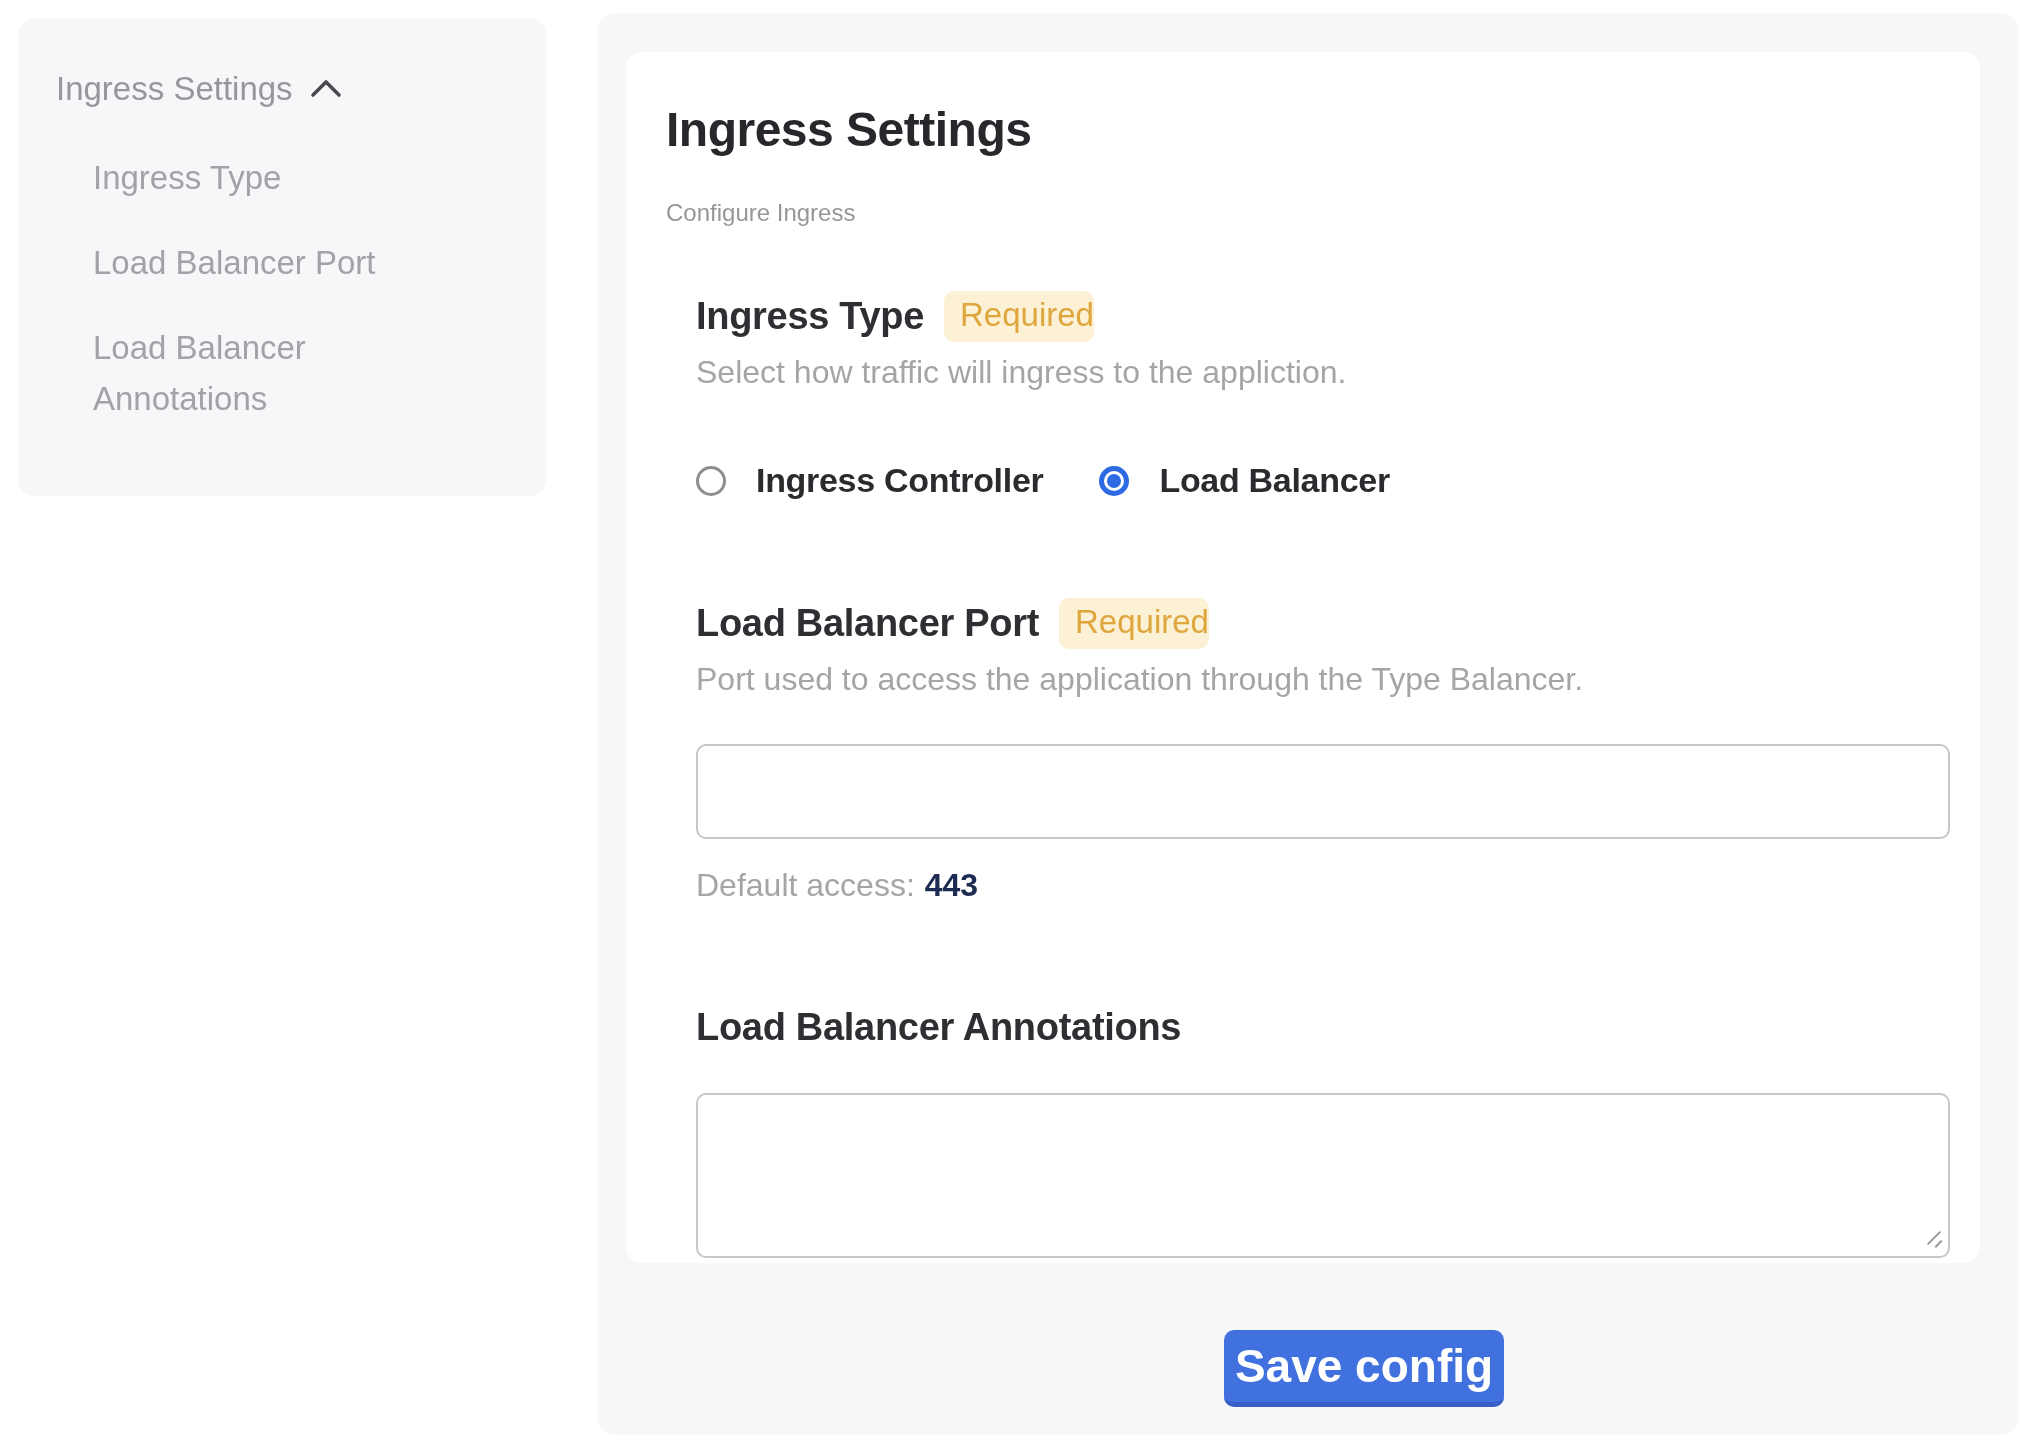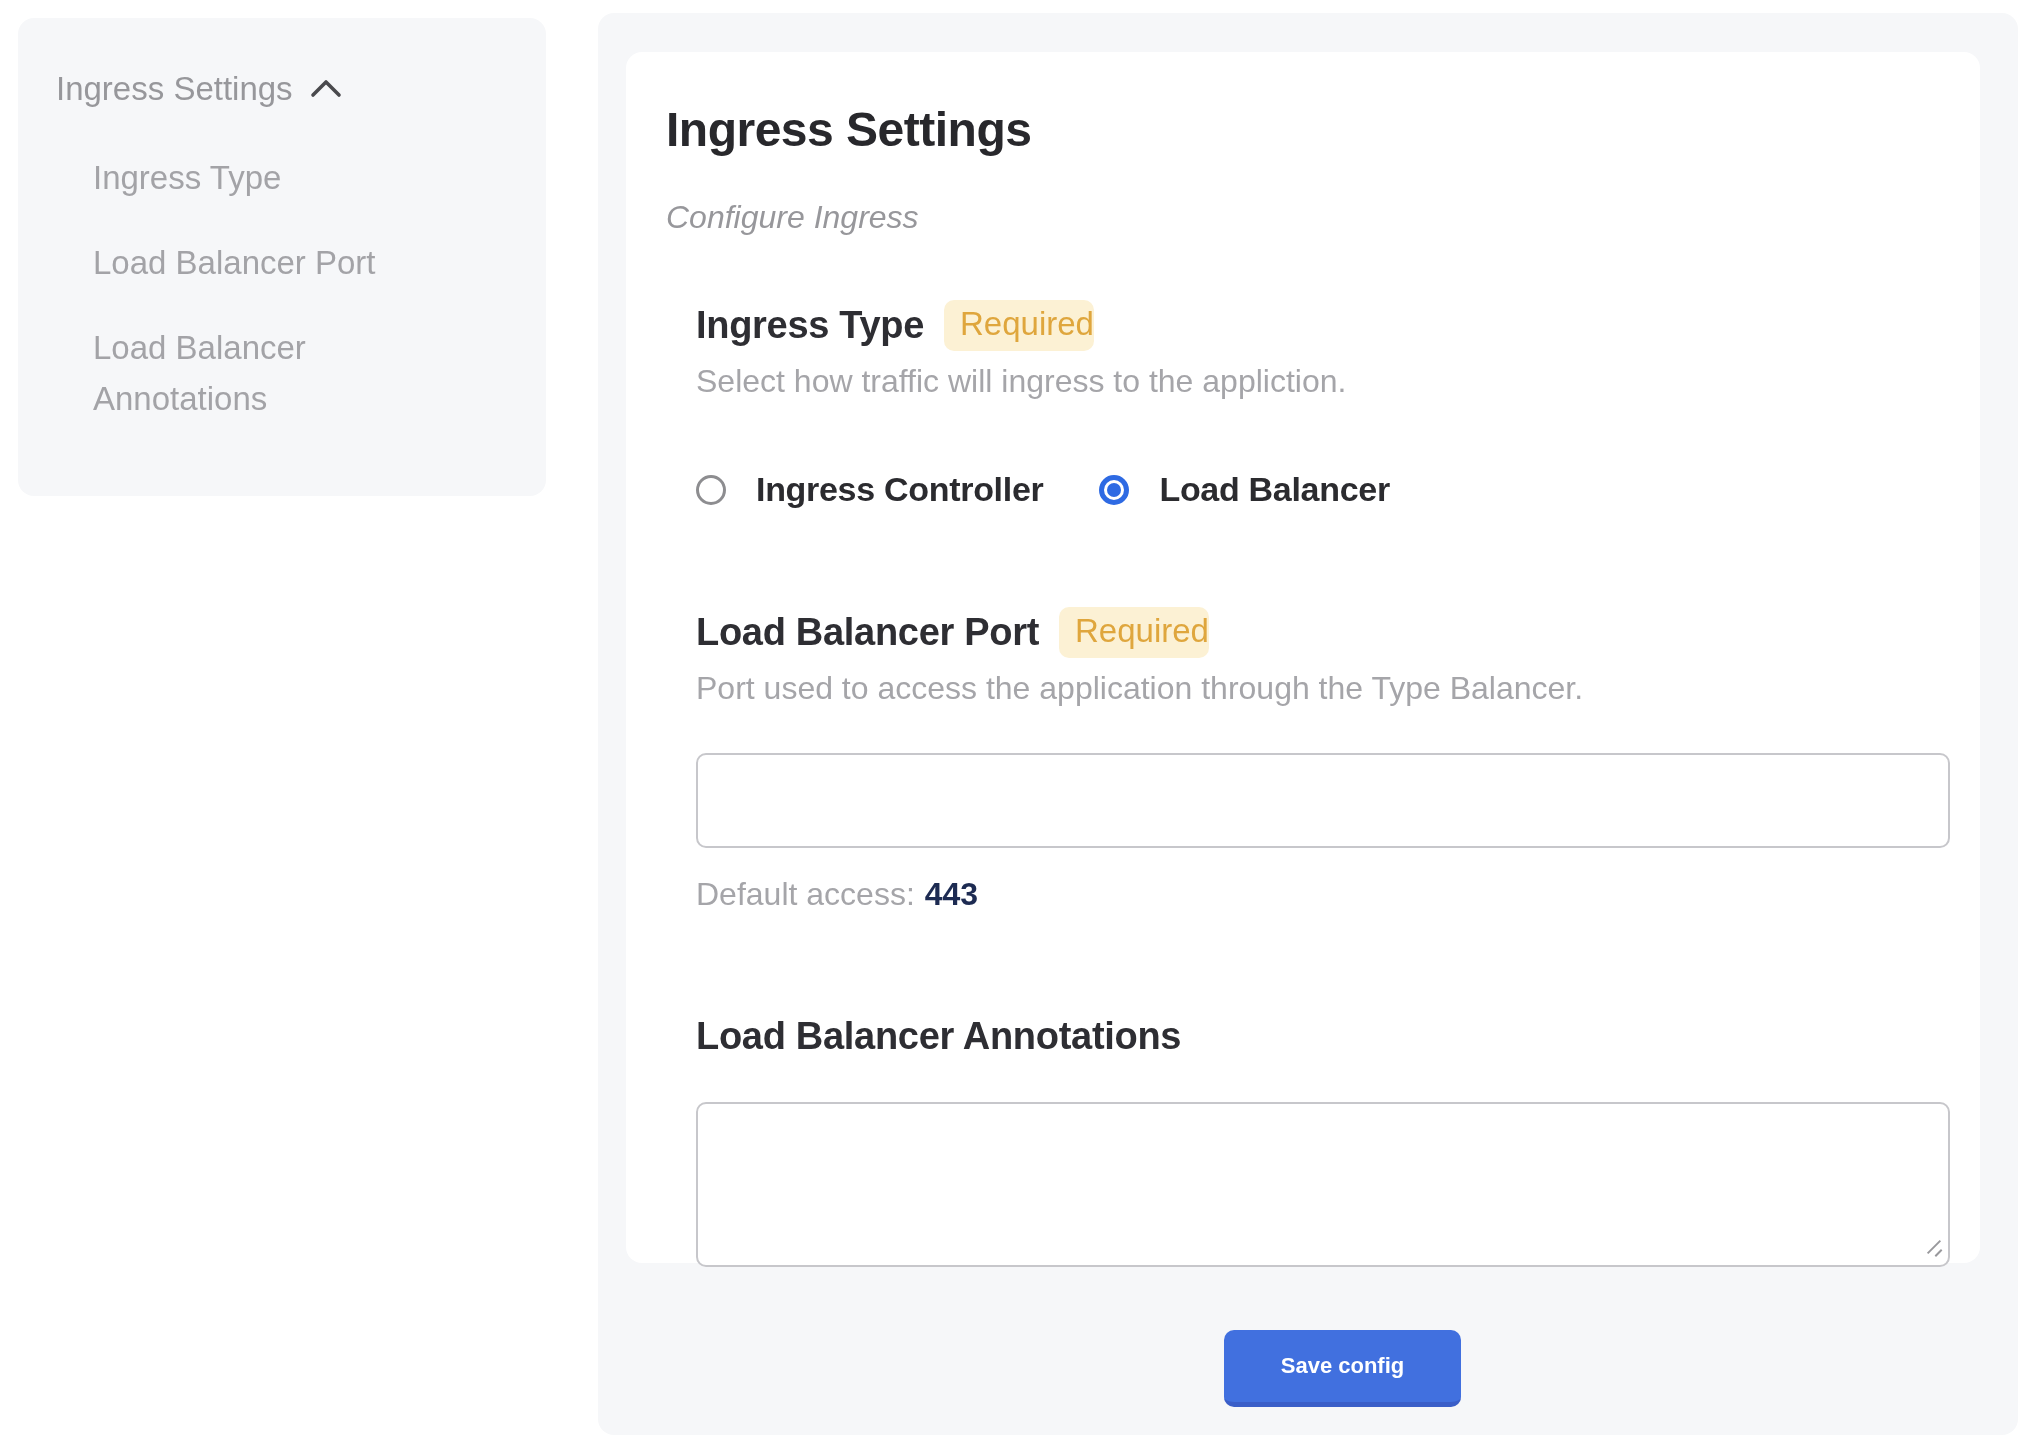--- a/index.html
+++ b/index.html
@@ -41,21 +41,21 @@
   .main-panel{
     position:absolute;left:598px;top:13px;width:1420px;height:1422px;
     background:var(--panel-bg);border-radius:16px;
   }
   .card{
     position:absolute;left:28px;top:39px;width:1354px;height:1211px;
     background:var(--card-bg);border-radius:16px;
     padding:50px 30px 0 40px;
   }
   .card-title{font-size:48px;font-weight:700;color:var(--heading);letter-spacing:-0.5px;}
-  .card-subtitle{font-size:32px;color:var(--sidebar-header);margin-top:42px;font-style:italic;}
+  .card-subtitle{font-size:24px;color:var(--sidebar-header);margin-top:42px;}
 
   .sections{margin-left:30px;width:1254px;}
   .section-1{margin-top:64px;}
   .section-2{margin-top:98px;}
   .section-3{margin-top:102px;}
 
   .section-title-row{display:flex;align-items:center;gap:20px;}
   .section-title{font-size:38px;font-weight:600;color:var(--section-title);letter-spacing:-0.3px;}
   .required-badge{
     background:var(--badge-bg);color:var(--badge-text);
@@ -95,24 +95,24 @@
   .resize-handle{position:absolute;right:8px;bottom:10px;width:20px;height:20px;pointer-events:none;}
   .resize-handle::before,.resize-handle::after{
     content:'';position:absolute;background:#98989c;height:2px;transform:rotate(-45deg);
   }
   .resize-handle::before{width:18px;right:-1px;bottom:9px;}
   .resize-handle::after{width:9px;right:-1px;bottom:3px;}
 
   
   .save-button{
     position:absolute;left:626px;top:1317px;
-    width:237px;height:77px;border:none;cursor:pointer;
+    width:280px;height:77px;border:none;cursor:pointer;
     background:var(--button-blue);border-radius:10px;
     border-bottom:5px solid var(--button-blue-dark);
-    color:#ffffff;font-size:22px;font-weight:700;
+    color:#ffffff;font-size:46px;font-weight:700;
     font-family:"Liberation Sans","DejaVu Sans",sans-serif;
     text-align:center;
   }
 </style>
 </head>
 <body>
 
 <nav class="sidebar-card">
   <div class="sidebar-header">
     <span class="sidebar-header-label">Ingress Settings</span>

